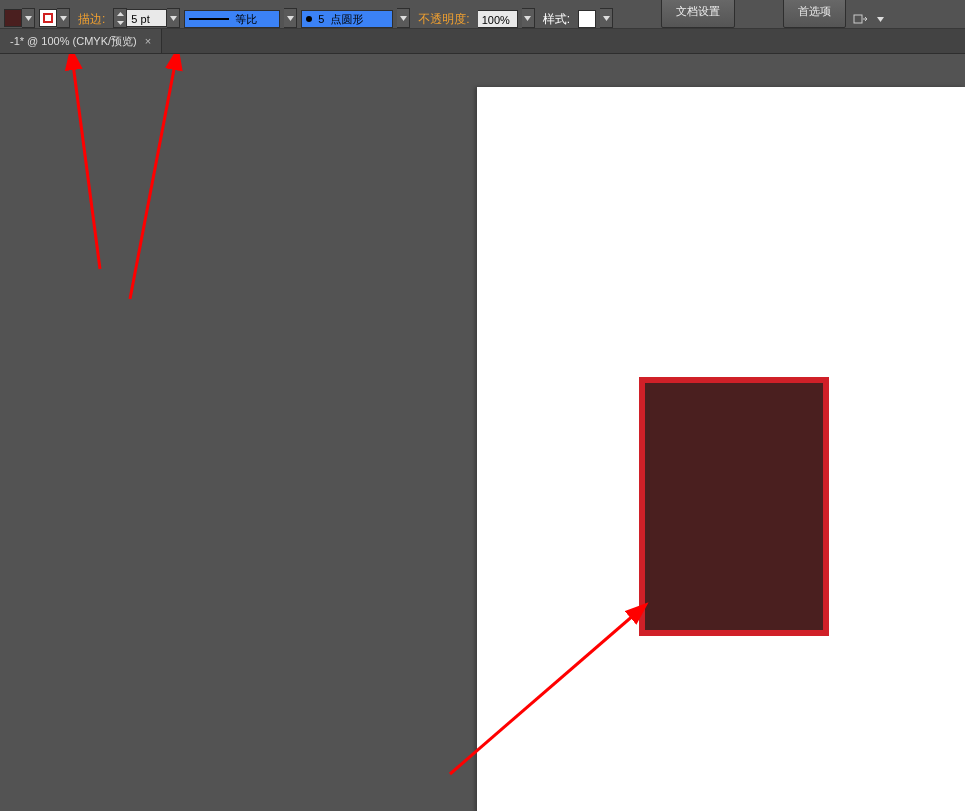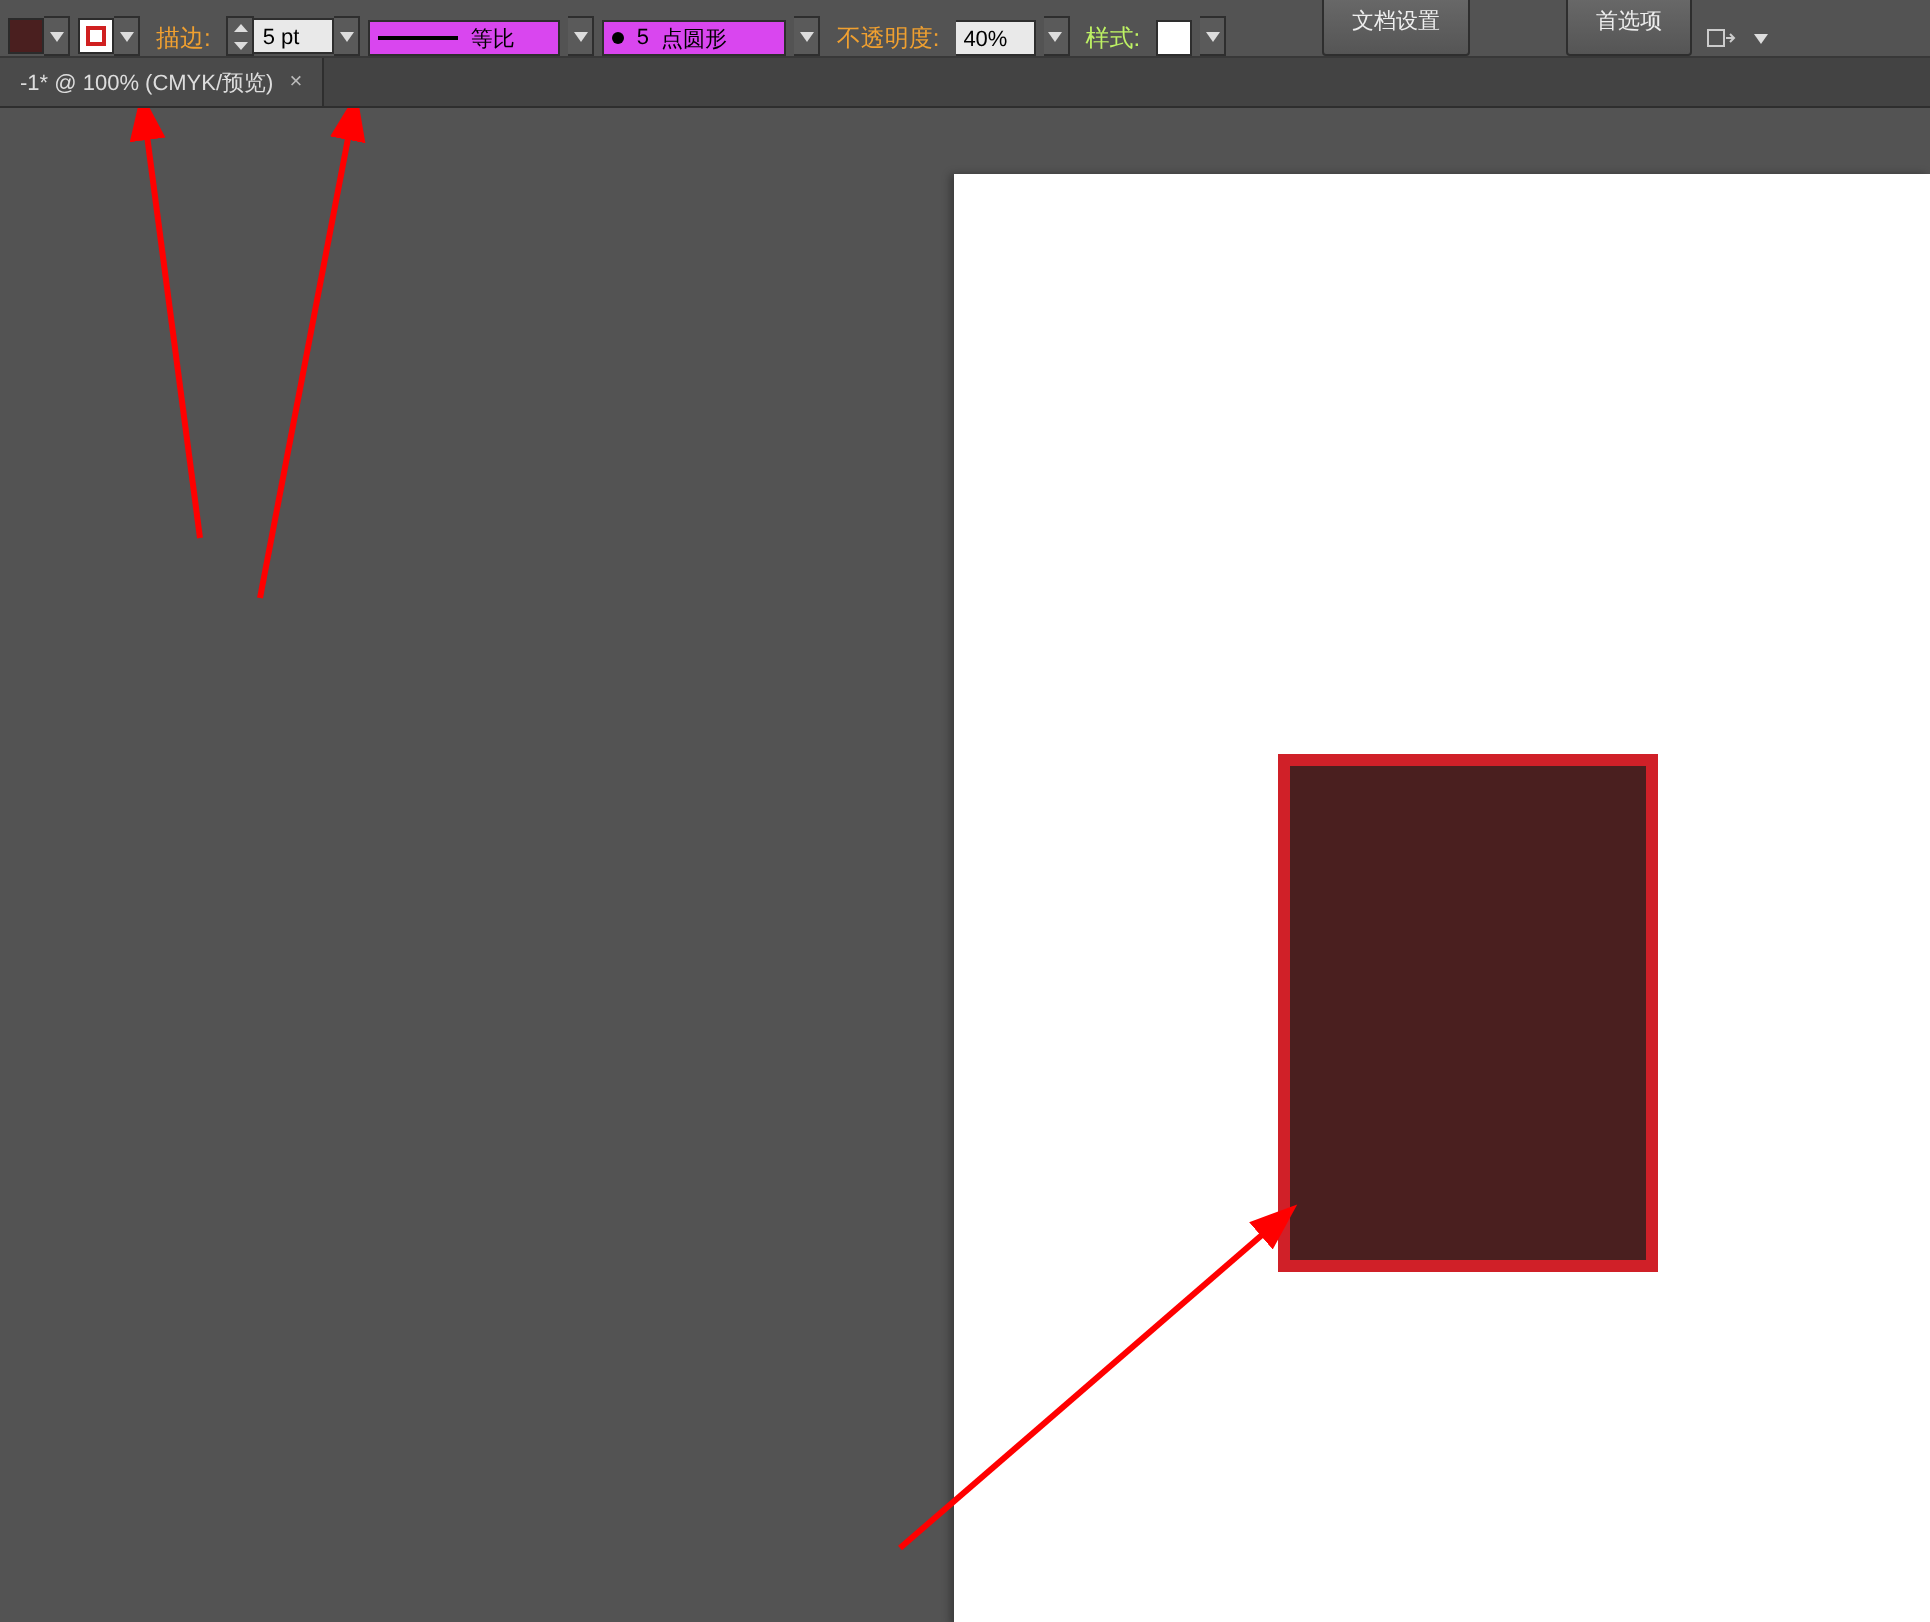--- a/index.html
+++ b/index.html
@@ -5,27 +5,27 @@
   html,body{margin:0;padding:0;width:965px;height:811px;overflow:hidden;font-family:"Microsoft YaHei","SimSun",Arial,sans-serif;font-size:12px;color:#ccc;background:#535353;}
   .toolbar{display:flex;align-items:flex-end;height:28px;background:#535353;border-bottom:1px solid #383838;padding:0 4px;gap:4px;white-space:nowrap;}
   .swatch-wrap{display:flex;align-items:center;gap:0;}
   .swatch{width:18px;height:18px;border:1px solid #2b2b2b;box-sizing:border-box;display:flex;align-items:center;justify-content:center;}
   .fill-swatch{background:#4a1f1f;}
   .stroke-swatch{background:#fff;position:relative;}
   .stroke-swatch:after{content:"";position:absolute;inset:3px;border:2px solid #d02020;background:#fff;}
   .dd-caret{width:12px;height:18px;display:flex;align-items:center;justify-content:center;color:#ddd;cursor:pointer;border:1px solid #2e2e2e;border-left:none;background:#5a5a5a;}
   .dd-caret svg{width:7px;height:5px;}
   .lbl{color:#f0a030;padding:0 4px;}
-  .lbl-gray{color:#bef264;padding:0 4px;}
+  .lbl-gray{color:#ffffff;padding:0 4px;}
   .num-field{display:flex;align-items:center;}
   .stepper{display:flex;flex-direction:column;width:12px;height:18px;border:1px solid #2e2e2e;background:#5a5a5a;}
   .stepper div{flex:1;display:flex;align-items:center;justify-content:center;cursor:pointer;}
   .stepper svg{width:7px;height:4px;}
   .txt-input{height:18px;line-height:18px;background:#e9e9e9;color:#000;border:1px solid #2e2e2e;border-left:none;padding:0 4px;box-sizing:border-box;min-width:40px;font-size:11px;}
-  .profile-box{display:flex;align-items:center;height:18px;border:1px solid #2e2e2e;background:#d946ef;padding:0 4px;gap:6px;box-sizing:border-box;}
+  .profile-box{display:flex;align-items:center;height:18px;border:1px solid #2e2e2e;background:#3b82f6;padding:0 4px;gap:6px;box-sizing:border-box;}
   .profile-box .line{width:40px;height:0;border-top:2px solid #000;}
   .profile-box .txt{color:#000;font-size:11px;}
   .btn{height:34px;line-height:16px;padding:0 14px;background:linear-gradient(#6b6b6b,#555);border:1px solid #2e2e2e;color:#eee;font-size:11px;cursor:pointer;border-radius:2px;margin-left:44px;}
   .style-sw{width:18px;height:18px;border:1px solid #2e2e2e;background:#fff;box-sizing:border-box;}
   .mic-icon{width:20px;height:18px;display:flex;align-items:center;justify-content:center;color:#ddd;}
   .tabstrip{display:flex;align-items:center;height:24px;background:#434343;border-bottom:1px solid #2e2e2e;padding-left:0;text-align:right;}
   .doc-tab{display:flex;align-items:center;height:100%;padding:0 10px;gap:8px;background:#4a4a4a;border-right:1px solid #2e2e2e;color:#ddd;font-size:11px;cursor:pointer;}
   .close-x{color:#bbb;cursor:pointer;}
   .canvas-area{position:relative;width:965px;height:759px;background:#535353;}
   .artboard{position:absolute;left:477px;top:33px;width:488px;height:726px;background:#fff;box-shadow:-2px 0 4px rgba(0,0,0,0.3);}
@@ -93,21 +93,21 @@
     <span class="txt">5</span>
     <span class="txt">点圆形</span>
   </div>
   <div class="dd-caret">
     <svg viewBox="0 0 7 5">
         <path d="M0 0 L7 0 L3.5 5 Z" fill="#ddd"></path>
       </svg>
   </div>
 
   <span class="lbl">不透明度:</span>
-  <div class="txt-input" style="min-width:40px;">40%</div>
+  <div class="txt-input" style="min-width:40px;">100%</div>
   <div class="dd-caret">
     <svg viewBox="0 0 7 5">
         <path d="M0 0 L7 0 L3.5 5 Z" fill="#ddd"></path>
       </svg>
   </div>
 
   <span class="lbl-gray">样式:</span>
   <div class="style-sw"></div>
   <div class="dd-caret">
     <svg viewBox="0 0 7 5">

